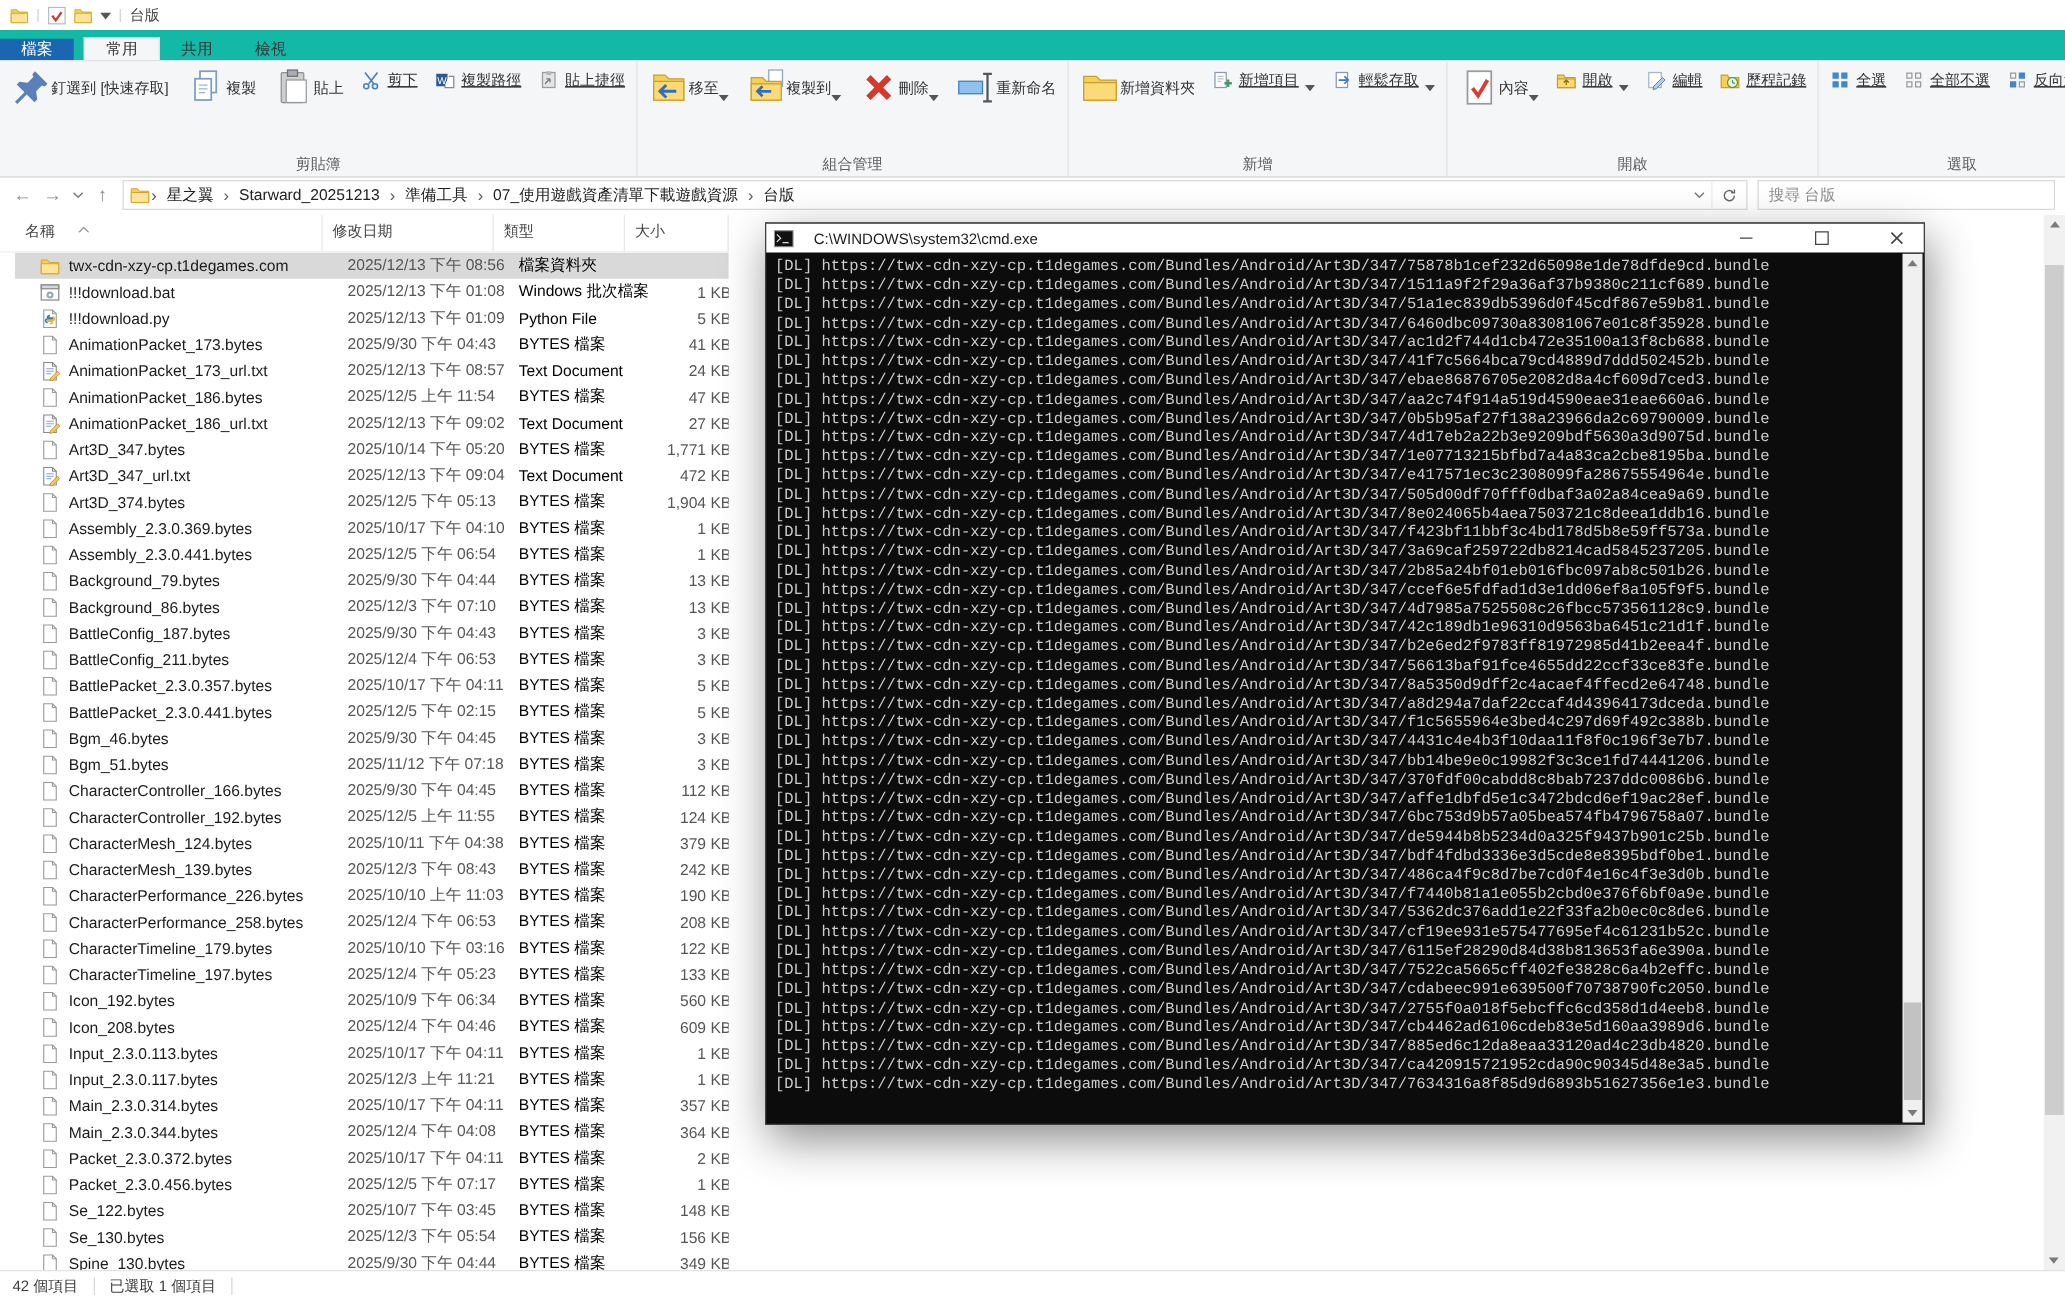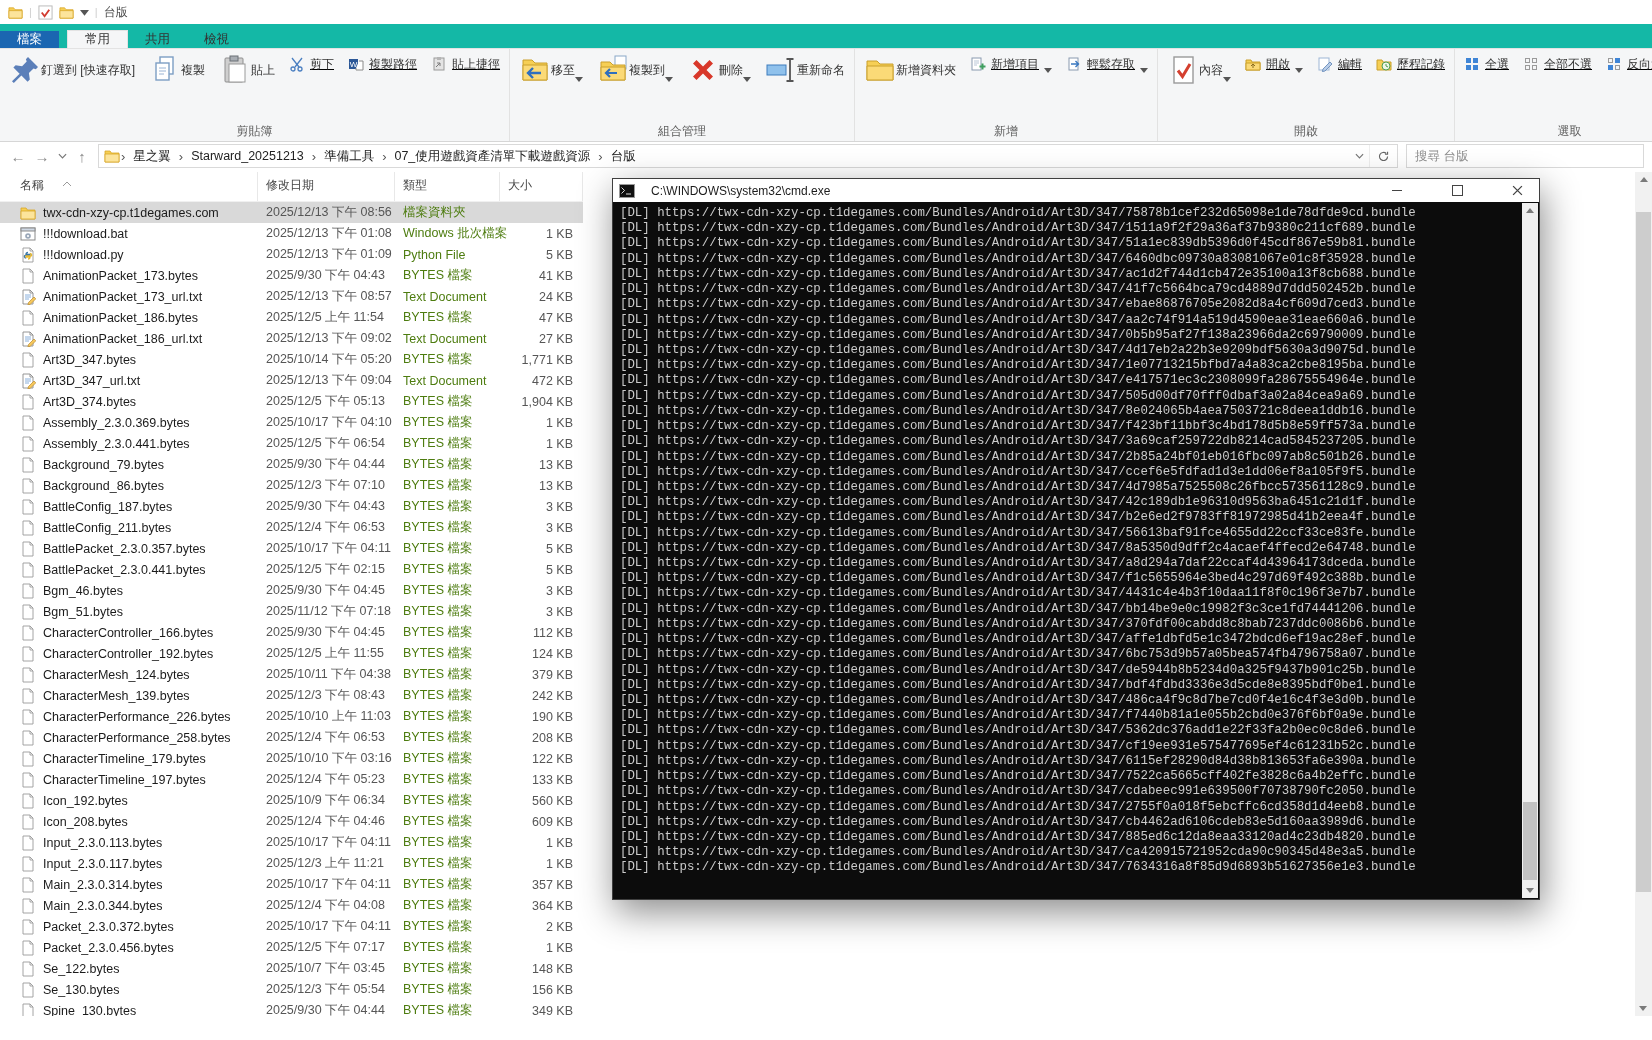--- a/index.html
+++ b/index.html
@@ -50,26 +50,26 @@
   
   .cols{position:absolute;left:0;top:172px;width:583px;height:30px;font-size:12px;color:#454545;
         display:flex;align-items:flex-end;border-bottom:1px solid #f0f0f0;box-sizing:border-box;}
   .colcell{border-right:1px solid #e8e8e8;box-sizing:border-box;padding:0 0 7px 8px;height:100%;
            display:flex;align-items:flex-end;}
   .colcell.name{padding-left:20px;position:relative;}
   .sortup{position:absolute;left:62px;top:3px;width:10px;height:5px;}
 
   
   .rows{position:absolute;left:0;top:202px;width:583px;height:814px;overflow:hidden;}
-  .frow{height:21px;display:flex;align-items:center;font-size:12.5px;color:#1b1b1b;}
+  .frow{height:21px;display:flex;align-items:center;font-size:12.5px;color:#1b1b1b;margin-left:12px;}
   .frow.selected{background:var(--sel);}
   .c-name{width:258px;display:flex;align-items:center;padding-left:20px;box-sizing:border-box;gap:7px;
           overflow:hidden;white-space:nowrap;flex:none;}
   .c-date{width:137px;color:#565656;box-sizing:border-box;padding-left:8px;flex:none;white-space:nowrap;}
-  .c-type{width:105px;color:#4d7c0f;box-sizing:border-box;padding-left:8px;flex:none;white-space:nowrap;}
+  .c-type{width:105px;color:#000000;box-sizing:border-box;padding-left:8px;flex:none;white-space:nowrap;}
   .c-size{width:83px;color:#565656;box-sizing:border-box;text-align:right;padding-right:10px;flex:none;}
 
   
   .exp-scroll{position:absolute;right:0;top:172px;width:17px;height:844px;background:#f1f1f1;z-index:2;}
   .exp-thumb{position:absolute;left:1px;right:1px;top:40px;height:680px;background:#cdcdcd;}
   .tri{width:0;height:0;margin:5px auto;}
   .tri.up{border-left:4px solid transparent;border-right:4px solid transparent;border-bottom:5px solid #7a7a7a;}
   .tri.down{border-left:4px solid transparent;border-right:4px solid transparent;border-top:5px solid #7a7a7a;}
 
   
@@ -893,20 +893,26 @@
         <span class="c-size">349 KB</span>
       </div>
     </div>
 
   <div class="exp-scroll">
     <div class="tri up"></div>
     <div class="exp-thumb"></div>
     <div class="tri down" style="position:absolute;bottom:5px;left:4px;margin:0"></div>
   </div>
 
+  <div class="statusbar">
+    <span>42 個項目</span>
+    <span class="sb-sep"></span>
+    <span>已選取 1 個項目</span>
+    <span class="sb-sep"></span>
+  </div>
 
   <div class="console">
     <div class="con-title">
       <span style="width:16px;height:14px;display:inline-block"><svg viewBox="0 0 16 14">
             <rect x=".5" y=".5" width="15" height="13" fill="#111" stroke="#9a9a9a"></rect>
             <path d="M2.5 3.5l3 3-3 3" stroke="#ddd" fill="none"></path>
             <path d="M7 10h5" stroke="#ddd"></path>
           </svg></span>
       <span class="con-title-text">C:\WINDOWS\system32\cmd.exe</span>
       <span class="con-btn">

